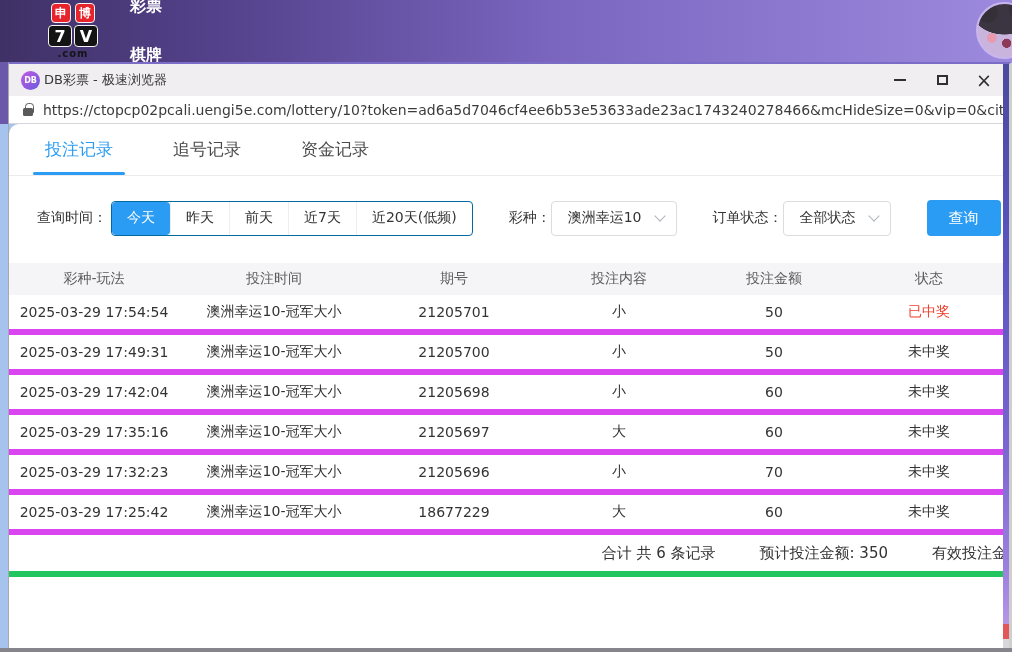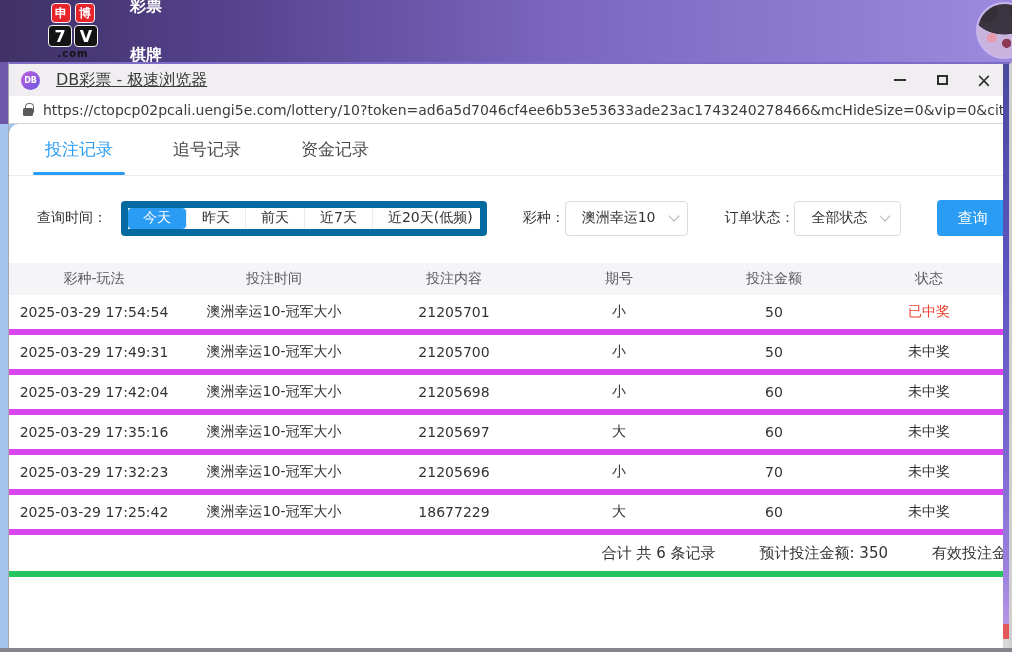--- a/index.html
+++ b/index.html
@@ -61,21 +61,21 @@
     z-index:2;
   }
   .titlebar{
     height:32px;background:#f0eef1;display:flex;align-items:center;padding:0 4px 0 12px;
   }
   .win-icon{
     width:19px;height:19px;border-radius:50%;flex:0 0 auto;
     background:linear-gradient(135deg,#c25ae0,#6a5be0);
     color:#fff;font-size:8px;font-weight:bold;display:flex;align-items:center;justify-content:center;
   }
-  .win-title{font-size:16px;color:#3a3a3a;margin-left:16px;text-decoration:underline;}
+  .win-title{font-size:13px;color:#3a3a3a;margin-left:4px;}
   .win-controls{margin-left:auto;display:flex;height:100%;}
   .wc{width:42px;height:100%;display:flex;align-items:center;justify-content:center;color:#2f2f2f;cursor:pointer;font-size:19px;line-height:1;}
   .wc i{display:block;}
   .wc-minimize i{width:12px;height:2px;background:#2f2f2f;}
   .wc-maximize i{width:11px;height:10px;border:2px solid #2f2f2f;}
 
   .urlbar{
     height:28px;background:#fff;border-bottom:1px solid #d5d5da;
     display:flex;align-items:center;padding-left:14px;
   }
@@ -111,22 +111,22 @@
   .tab.active{color:var(--accent);}
   .tab.active::after{
     content:'';position:absolute;left:-6px;right:-6px;bottom:0;height:3px;
     background:var(--accent);border-radius:2px;
   }
 
   
   .filters{display:flex;align-items:center;margin:24px 0 0 28px;font-size:14px;color:#333;}
   .filter-label{white-space:nowrap;}
   .seg-group{
-    display:flex;align-items:stretch;height:35px;margin-left:14px;
-    border:7px solid #0369a1;border-radius:4px;overflow:hidden;background:#fff;
+    display:flex;align-items:stretch;height:35px;margin-left:4px;
+    border:1px solid #0369a1;border-radius:4px;overflow:hidden;background:#fff;
   }
   .seg{
     display:flex;align-items:center;padding:0 15px;font-size:14px;color:#333;cursor:pointer;
     border-left:1px solid #ededed;white-space:nowrap;
   }
   .seg:first-child{border-left:none;}
   .seg.active{background:var(--accent);color:#fff;border-radius:4px;border-left-color:transparent;}
   .sel{
     height:35px;border:1px solid #dcdcdc;border-radius:4px;background:#fff;cursor:pointer;
     display:flex;align-items:center;padding:0 12px 0 16px;margin-left:0;
@@ -243,22 +243,22 @@
           <i class="chev"></i>
         </div>
 
         <button class="search-btn">查询</button>
       </div>
 
       <div class="table">
         <div class="trow thead">
             <div class="cell">彩种-玩法</div>
             <div class="cell">投注时间</div>
+            <div class="cell">期号</div>
             <div class="cell">投注内容</div>
-            <div class="cell">期号</div>
             <div class="cell">投注金额</div>
             <div class="cell">状态</div>
           </div>
         <div class="tbody">
             <div class="trow">
               <div class="cell">2025-03-29 17:54:54</div>
               <div class="cell">澳洲幸运10-冠军大小</div>
               <div class="cell">21205701</div>
               <div class="cell">小</div>
               <div class="cell">50</div>

